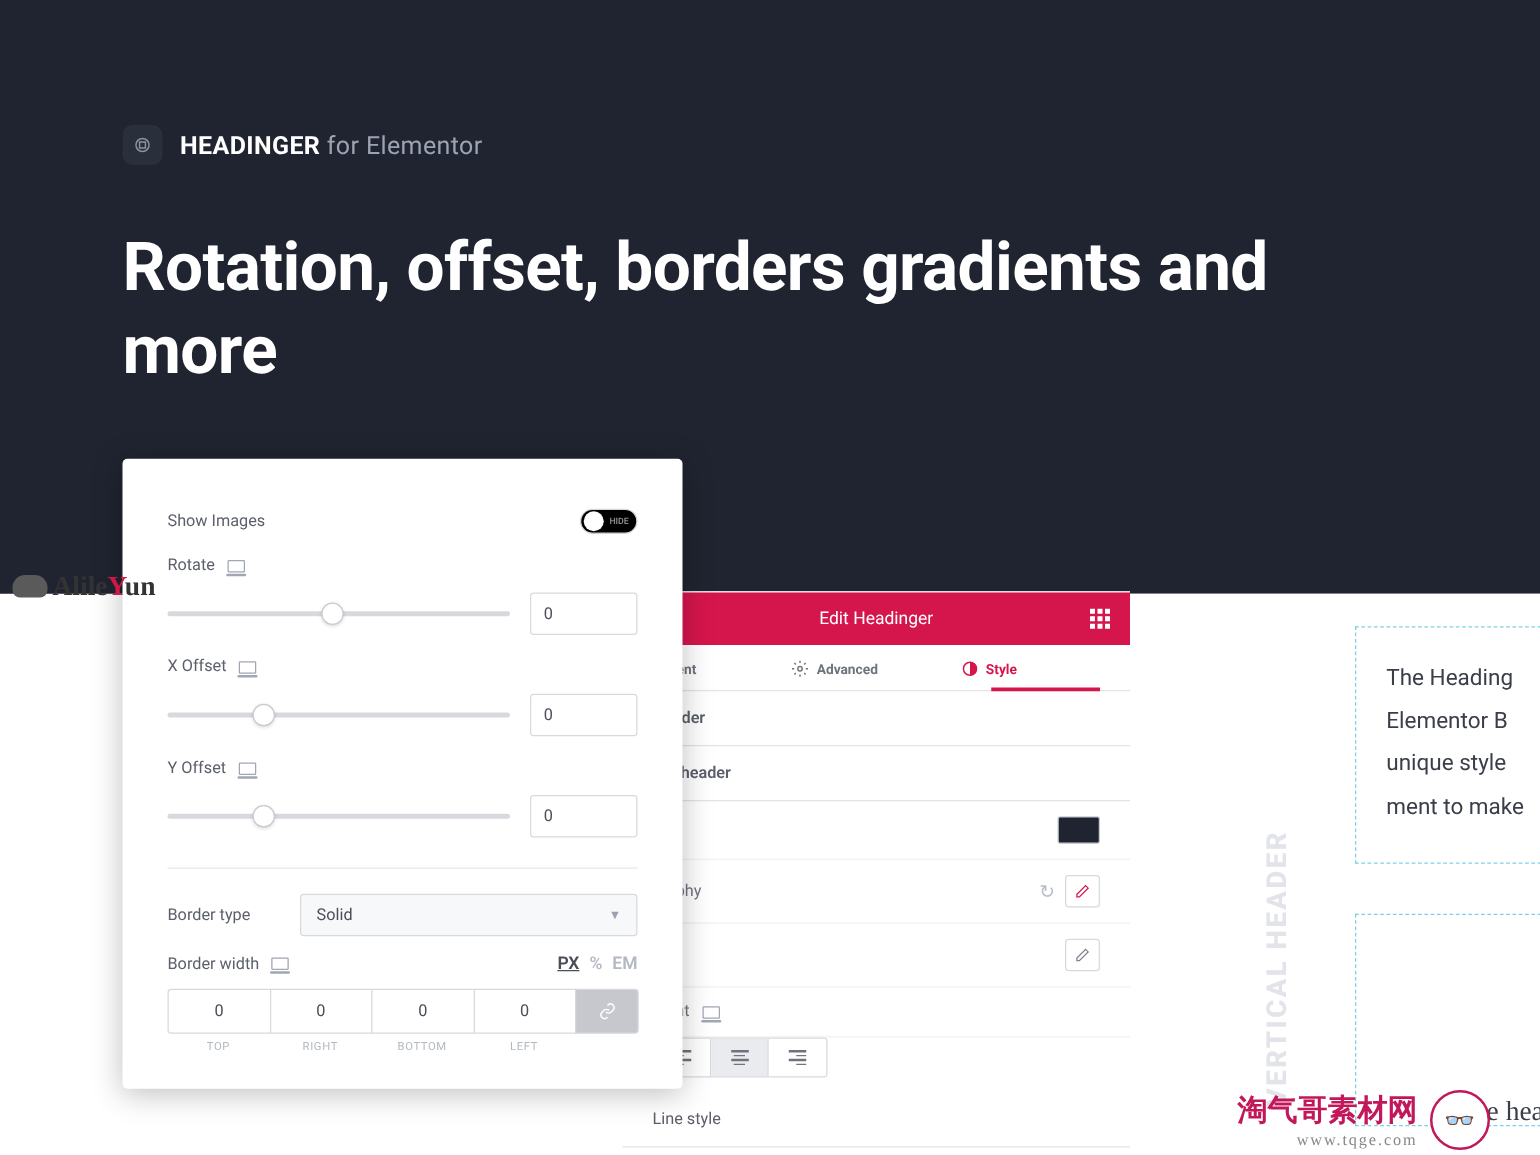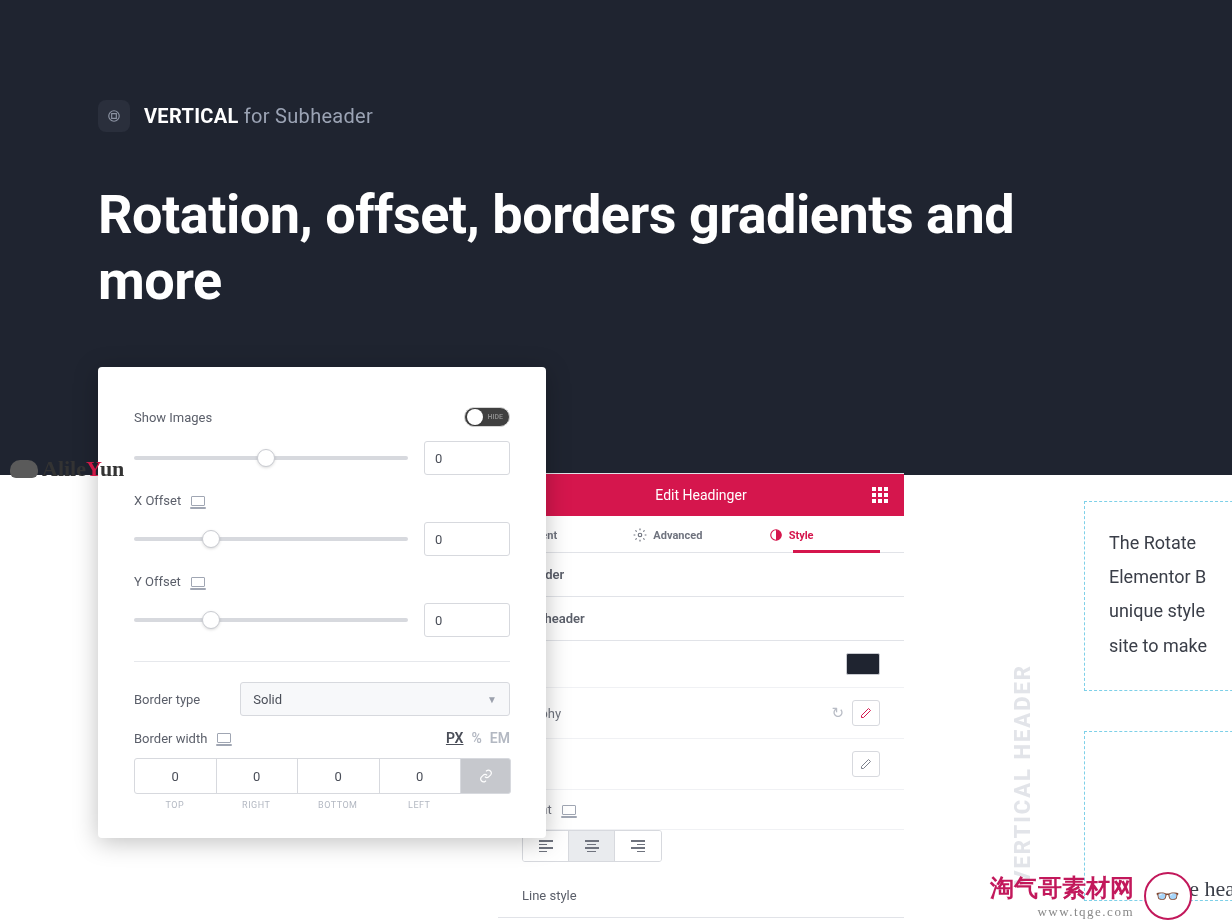--- a/index.html
+++ b/index.html
@@ -10,21 +10,21 @@
 .brand-text { color: #9ba3b4; font-size: 20px; letter-spacing: 0.3px; }
 .brand-text b { color: #fff; font-weight: 700; }
 .hero-title { color: #fff; font-size: 54px; font-weight: 700; line-height: 1.22; letter-spacing: -0.5px; }
 .watermark { position: absolute; left: 10px; top: 456px; font-family: Georgia, serif; font-size: 22px; font-weight: 700; color: #333; z-index: 10; display: flex; align-items: center; gap: 4px; }
 .wm-cloud { width: 28px; height: 18px; background: #5a5a5a; border-radius: 10px 10px 6px 6px; position: relative; }
 .watermark span.a { color: #d01846; }
 .watermark span.b { color: #333; }
 
 .white-panel { position: absolute; left: 98px; top: 367px; width: 448px; background: #fff; border-radius: 4px; box-shadow: 0 4px 24px rgba(0,0,0,.25); padding: 40px 36px 28px; z-index: 5; }
 .ctl-row { display: flex; align-items: center; justify-content: space-between; margin-bottom: 14px; font-size: 13px; color: #5b5f6a; gap: 25px; }
-.toggle-pill { width: 46px; height: 20px; border-radius: 12px; background: #404040; border: 1px solid #d6d6d6; position: relative; display: flex; align-items: center; justify-content: flex-end; padding-right: 6px; font-size: 7px; color: #8a8a8a; font-weight: 600; }
+.toggle-pill { width: 46px; height: 20px; border-radius: 12px; background: #000000; border: 1px solid #d6d6d6; position: relative; display: flex; align-items: center; justify-content: flex-end; padding-right: 6px; font-size: 7px; color: #8a8a8a; font-weight: 600; }
 .toggle-pill::before { content: ""; position: absolute; left: 2px; width: 16px; height: 16px; background: #fff; border-radius: 50%; box-shadow: 0 1px 2px rgba(0,0,0,.2); }
 .ctl-label { display: flex; align-items: center; gap: 10px; font-size: 13px; color: #5b5f6a; margin-top: 18px; }
 .device-icon { width: 14px; height: 10px; border: 1.5px solid #a0a6b3; border-radius: 1px; position: relative; display: inline-block; }
 .device-icon::after { content: ""; position: absolute; bottom: -4px; left: -2px; right: -2px; height: 2px; background: #a0a6b3; border-radius: 1px; }
 .slider-wrap { display: flex; align-items: center; gap: 16px; margin-top: 14px; }
 .slider { flex: 1; height: 4px; background: #d7d9de; border-radius: 2px; position: relative; }
 .slider-knob { position: absolute; top: 50%; transform: translate(-50%, -50%); width: 18px; height: 18px; background: #fff; border: 1px solid #c9cbd1; border-radius: 50%; box-shadow: 0 1px 3px rgba(0,0,0,.15); }
 .num-input { width: 86px; height: 34px; border: 1px solid #d7d9de; border-radius: 3px; padding: 0 10px; font-size: 13px; color: #4a4e58; display: flex; align-items: center; }
 .divider { height: 1px; background: #e6e8ec; margin: 24px 0 20px; }
 .select-box { flex: 1; height: 34px; border: 1px solid #d7d9de; border-radius: 3px; background: #f7f8fa; padding: 0 12px; display: flex; align-items: center; justify-content: space-between; font-size: 13px; color: #4a4e58; }
@@ -77,39 +77,43 @@
 
 <div class="dark-hero">
   <div class="brand-row">
     <div class="brand-icon">
       <svg class="icon-sm" viewBox="0 0 24 24" fill="none" stroke="currentColor" stroke-width="2">
           <circle cx="12" cy="12" r="9"></circle>
           <path d="M8 8h8v8H8z"></path>
         </svg>
     </div>
     <div class="brand-text">
-      <b>VERTICAL</b><span> for Subheader</span>
+      <b>HEADINGER</b><span> for Elementor</span>
     </div>
   </div>
   <h1 class="hero-title">Rotation, offset, borders gradients and more</h1>
 </div>
 
 <div class="watermark">
   <span class="wm-cloud"></span>
   <span>
     <span class="b">Al</span><span class="b">ile</span><span class="a">Y</span><span class="b">un</span>
   </span>
 </div>
 
 <div class="white-panel">
   <div class="ctl-row">
     <span>Show Images</span>
     <div class="toggle-pill">HIDE</div>
   </div>
 
+  <div class="ctl-label">
+    <span>Rotate</span>
+    <span class="device-icon"></span>
+  </div>
   <div class="slider-wrap">
     <div class="slider">
         <div class="slider-knob" style="left:48%"></div>
       </div>
     <div class="num-input">0</div>
   </div>
 
   <div class="ctl-label">
     <span>X Offset</span>
     <span class="device-icon"></span>
@@ -270,24 +274,24 @@
         </div>
     </div>
   </div>
   <div class="ep-section" style="font-weight:400">Line style</div>
 </div>
 
 <div class="preview-area">
   <div class="vertical-text">VERTICAL HEADER</div>
   <div class="dashed-box1">
     <p>
-      <span>The Rotate</span><br>
+      <span>The Heading</span><br>
       <span>Elementor B</span><br>
       <span>unique style</span><br>
-      <span>site to make</span>
+      <span>ment to make</span>
     </p>
   </div>
   <div class="dashed-box2">
     <span class="dashed-box2-text">The header</span>
   </div>
 </div>
 
 <div class="bottom-watermark">
   <div class="bw-text">
     <div class="bw1">淘气哥素材网</div>

